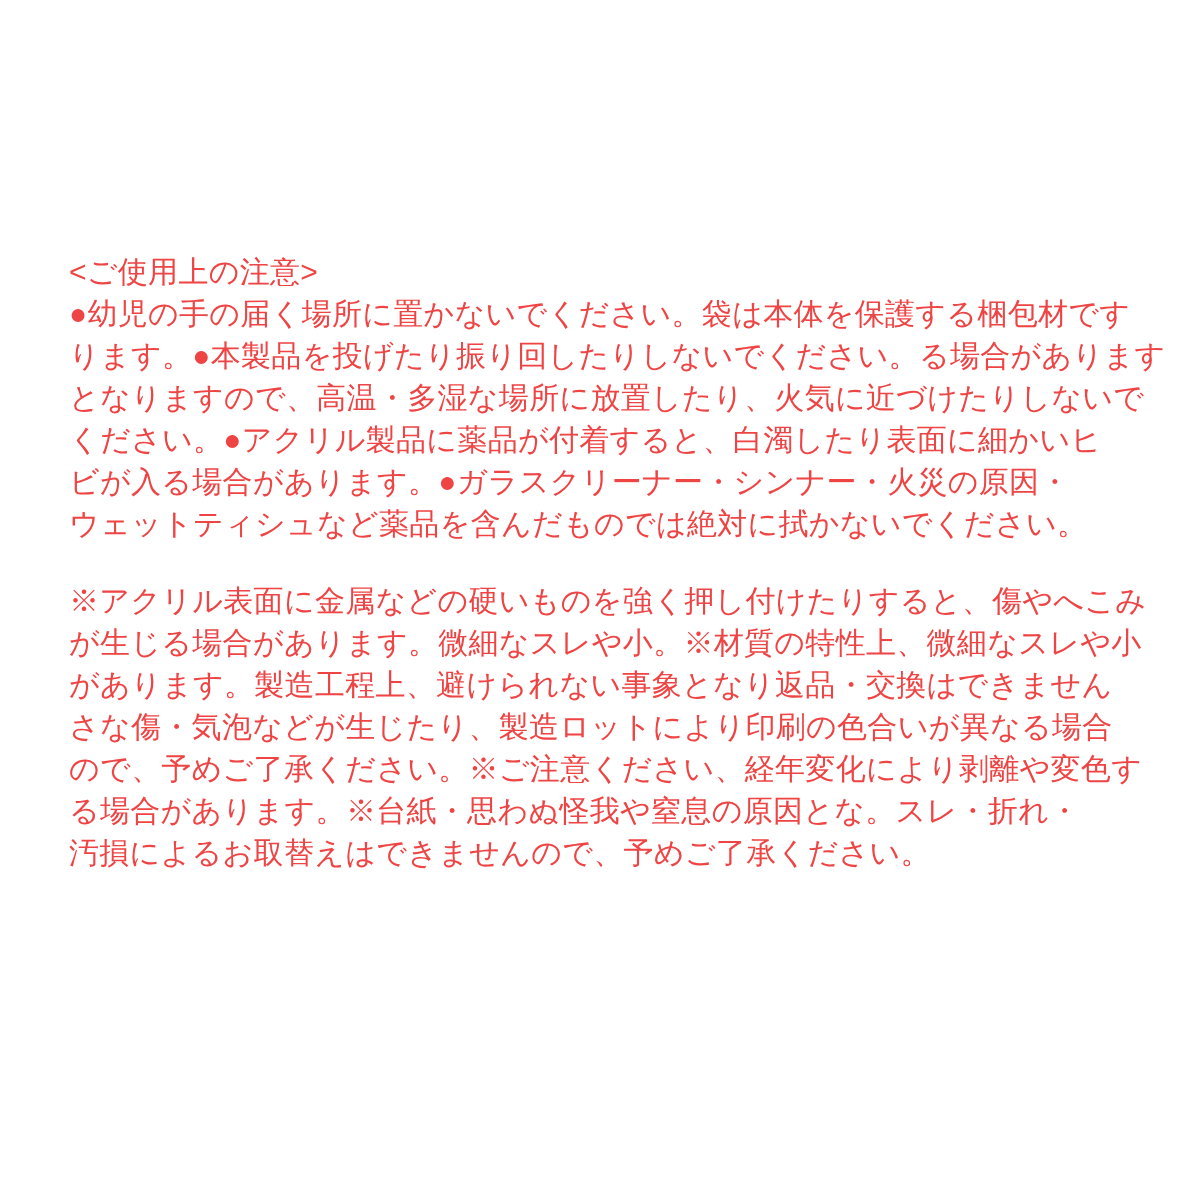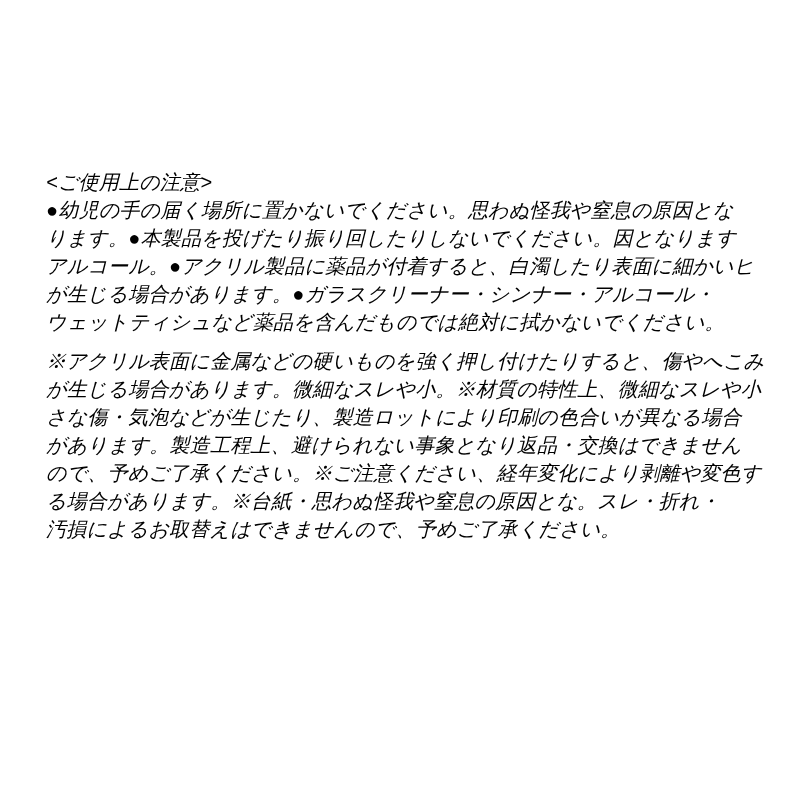--- a/index.html
+++ b/index.html
@@ -9,51 +9,51 @@
     height: 800px;
     background: #ffffff;
     overflow: hidden;
     font-family: "Liberation Sans", sans-serif;
   }
   .notice {
     position: absolute;
     left: 46px;
     top: 168px;
     width: 714px;
-    color: #000000;
-    font-style: italic;
+    color: #ef4444;
   }
   .notice-title,
   .line {
     font-size: 20px;
     line-height: 28px;
     letter-spacing: 0.2px;
     white-space: nowrap;
     font-weight: 500;
   }
   .paragraph-2 {
-    margin-top: 11px;
+    margin-top: 23px;
   }
 </style>
 </head>
 <body>
 
 <div class="notice">
   <div class="notice-title">&lt;ご使用上の注意&gt;</div>
 
   <div class="paragraph paragraph-1">
-    <div class="line">●幼児の手の届く場所に置かないでください。思わぬ怪我や窒息の原因とな</div>
-    <div class="line">ります。●本製品を投げたり振り回したりしないでください。因となります</div>
-    <div class="line">アルコール。●アクリル製品に薬品が付着すると、白濁したり表面に細かいヒ</div>
-    <div class="line">が生じる場合があります。●ガラスクリーナー・シンナー・アルコール・</div>
+    <div class="line">●幼児の手の届く場所に置かないでください。袋は本体を保護する梱包材です</div>
+    <div class="line">ります。●本製品を投げたり振り回したりしないでください。る場合があります</div>
+    <div class="line">となりますので、高温・多湿な場所に放置したり、火気に近づけたりしないで</div>
+    <div class="line">ください。●アクリル製品に薬品が付着すると、白濁したり表面に細かいヒ</div>
+    <div class="line">ビが入る場合があります。●ガラスクリーナー・シンナー・火災の原因・</div>
     <div class="line">ウェットティシュなど薬品を含んだものでは絶対に拭かないでください。</div>
   </div>
 
   <div class="paragraph paragraph-2">
     <div class="line">※アクリル表面に金属などの硬いものを強く押し付けたりすると、傷やへこみ</div>
     <div class="line">が生じる場合があります。微細なスレや小。※材質の特性上、微細なスレや小</div>
+    <div class="line">があります。製造工程上、避けられない事象となり返品・交換はできません</div>
     <div class="line">さな傷・気泡などが生じたり、製造ロットにより印刷の色合いが異なる場合</div>
-    <div class="line">があります。製造工程上、避けられない事象となり返品・交換はできません</div>
     <div class="line">ので、予めご了承ください。※ご注意ください、経年変化により剥離や変色す</div>
     <div class="line">る場合があります。※台紙・思わぬ怪我や窒息の原因とな。スレ・折れ・</div>
     <div class="line">汚損によるお取替えはできませんので、予めご了承ください。</div>
   </div>
 </div>
 
 </body></html>

